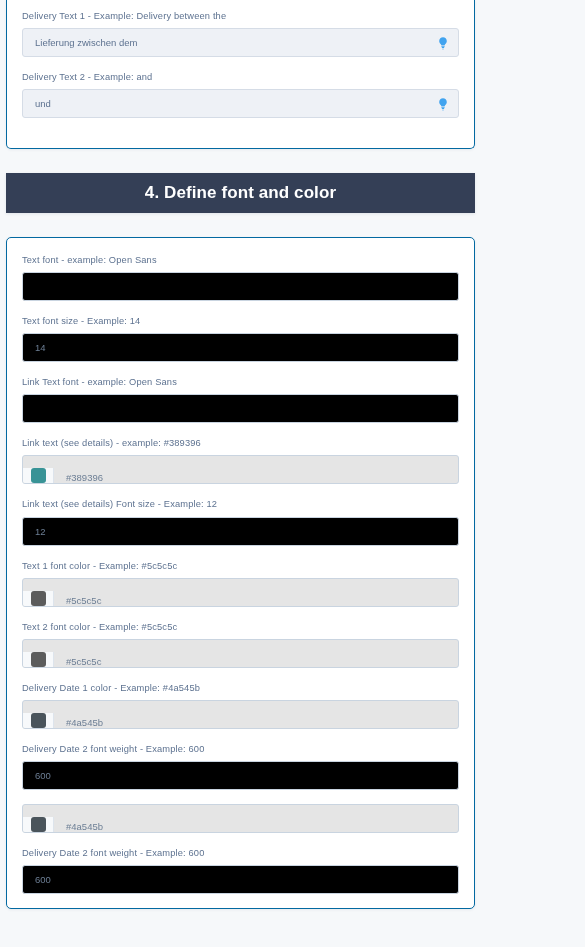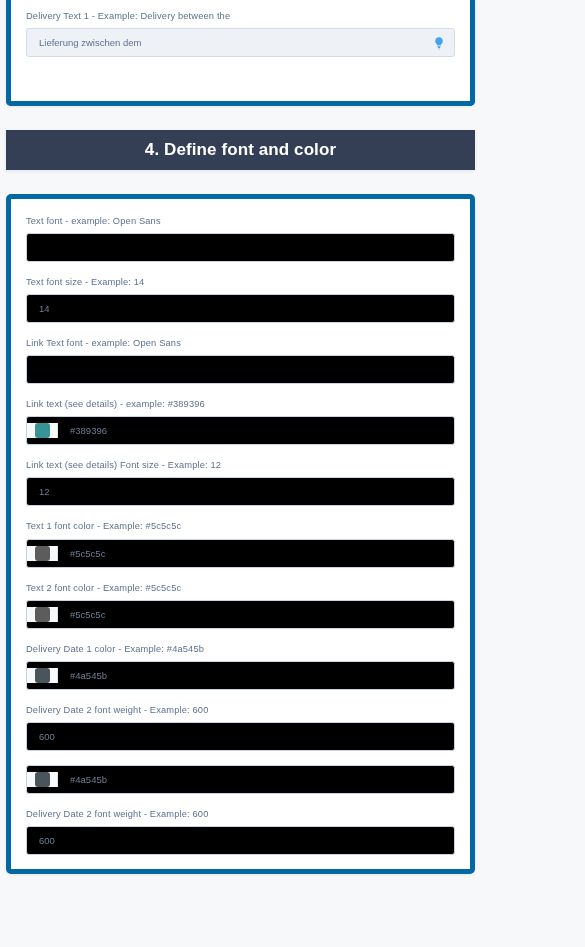--- a/index.html
+++ b/index.html
@@ -18,21 +18,21 @@
 
   .page {
     width: 481px;
     height: 947px;
     position: relative;
   }
 
   
   .card {
     background: #ffffff;
-    border: 5px solid #0369a1;
+    border: 1px solid #0369a1;
     border-radius: 5px;
     box-shadow: 0 1px 3px rgba(40,55,80,0.07);
     margin: 0 6px;
   }
 
   
   .card-top {
     border-top: none;
     border-top-left-radius: 0;
     border-top-right-radius: 0;
@@ -106,26 +106,26 @@
     transform: translateY(-50%);
     width: 14px;
     height: 14px;
     display: block;
     line-height: 0;
   }
 
   
   .color-field {
     display: flex;
-    align-items: center;
+    align-items: flex-end;
     width: 100%;
     height: 29px;
     border: 1px solid #c9d4e0;
     border-radius: 3px;
-    background: #000000;
+    background: #e5e5e5;
     overflow: hidden;
   }
   .color-swatch-wrap {
     width: 31px;
     min-width: 31px;
     background: #f7f9fb;
     border-right: 1px solid #dde4ec;
     display: flex;
     align-items: center;
     justify-content: center;
@@ -161,20 +161,34 @@
           <svg width="14" height="14" viewBox="0 0 24 24" fill="#41a3ef">
             <path d="M12 2.2c-3.6 0-6.5 2.9-6.5 6.5 0 2.3 1.2 4 2.4 5.2.6.6 1 1.2 1.1 1.9h6c.1-.7.5-1.3 1.1-1.9 1.2-1.2 2.4-2.9 2.4-5.2 0-3.6-2.9-6.5-6.5-6.5z"></path>
             <rect x="9" y="16.6" width="6" height="1.7" rx="0.7"></rect>
             <rect x="9.7" y="19" width="4.6" height="1.6" rx="0.7"></rect>
             <path d="M10.4 21.8h3.2c-.2.9-.8 1.4-1.6 1.4s-1.4-.5-1.6-1.4z"></path>
           </svg>
         </span>
       </div>
     </div>
 
+    <div class="field" style="margin-bottom:0;">
+      <label class="field-label">Delivery Text 2 - Example: and</label>
+      <div class="input-with-icon">
+        <input class="text-input filled" type="text" value="und" style="">
+        <span class="hint-icon">
+          <svg width="14" height="14" viewBox="0 0 24 24" fill="#41a3ef">
+            <path d="M12 2.2c-3.6 0-6.5 2.9-6.5 6.5 0 2.3 1.2 4 2.4 5.2.6.6 1 1.2 1.1 1.9h6c.1-.7.5-1.3 1.1-1.9 1.2-1.2 2.4-2.9 2.4-5.2 0-3.6-2.9-6.5-6.5-6.5z"></path>
+            <rect x="9" y="16.6" width="6" height="1.7" rx="0.7"></rect>
+            <rect x="9.7" y="19" width="4.6" height="1.6" rx="0.7"></rect>
+            <path d="M10.4 21.8h3.2c-.2.9-.8 1.4-1.6 1.4s-1.4-.5-1.6-1.4z"></path>
+          </svg>
+        </span>
+      </div>
+    </div>
 
   </div>
 
   <div class="section-banner">
     <span class="section-banner-title">4. Define font and color</span>
   </div>
 
   <div class="card card-main" id="main-card">
       <div class="field">
         <label class="field-label">Text font - example: Open Sans</label>

